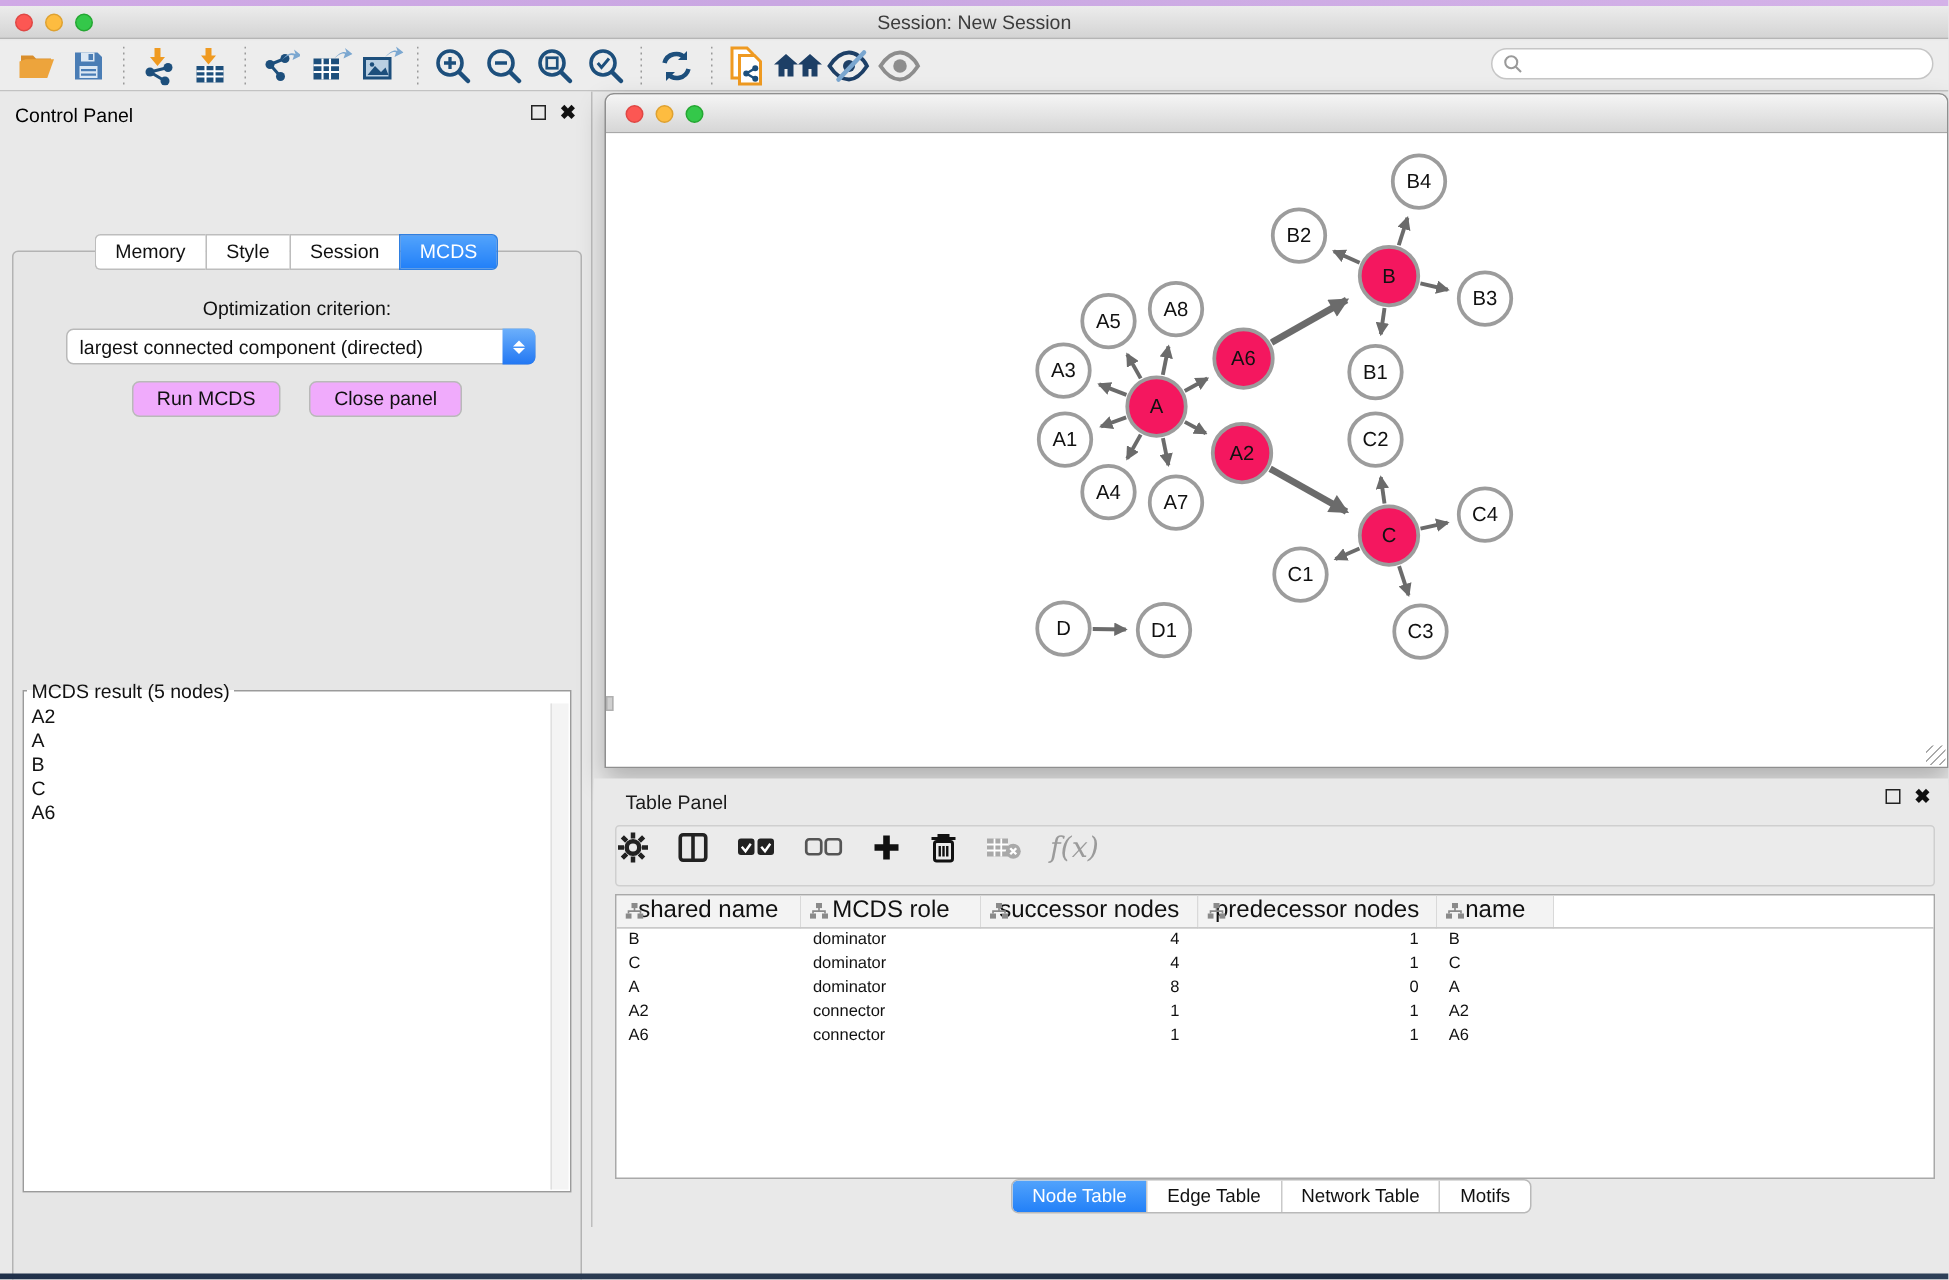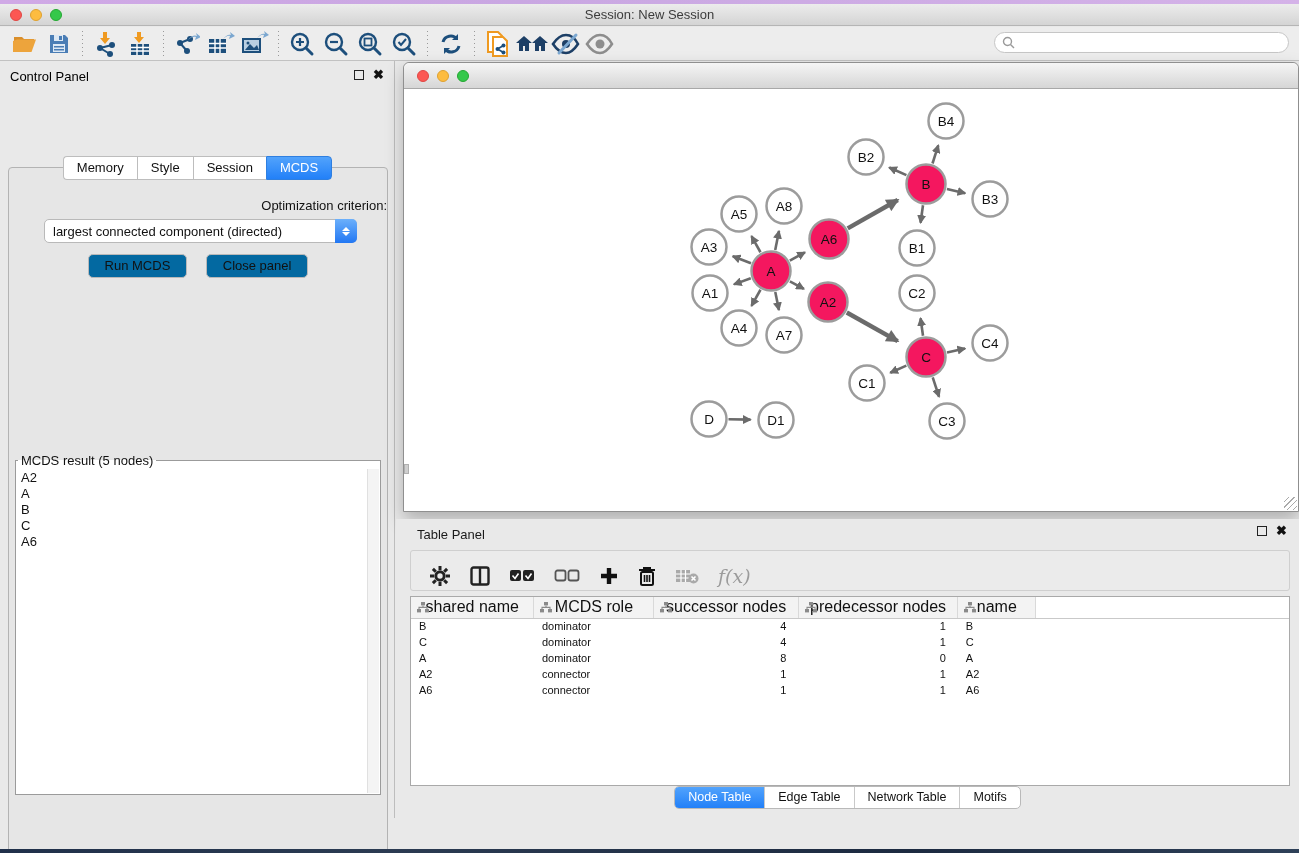--- a/index.html
+++ b/index.html
@@ -40,32 +40,32 @@
   .float-icon { position:absolute; width:10px; height:10px; border:1.5px solid #222; top:9px; }
   .close-x { position:absolute; top:7px; font-size:13px; font-weight:bold; color:#111; line-height:13px; }
   .cp-tabs { position:absolute; left:0; top:95px; width:395px; height:22px; text-align:center; z-index:3; }
   .tab { display:inline-block; padding:3px 13px 4px; font-size:13px; background:#fff;
     border:1px solid #bdbdbd; border-right:none; color:#111; cursor:default; }
   .tab:first-child { border-radius:4px 0 0 4px; }
   .tab:last-child { border-radius:0 4px 4px 0; border-right:1px solid #bdbdbd; }
   .tab.active { background:linear-gradient(#52a3fc,#2280f8); color:#fff; border-color:#2f7fe0; }
   .cp-pane { position:absolute; left:8px; top:106px; width:380px; height:700px;
     border:1px solid #b3b3b3; border-radius:4px; background:#e6e6e6; }
-  .opt-label { position:absolute; left:0; width:100%; top:30px; text-align:right; font-size:13px; color:#111; }
+  .opt-label { position:absolute; left:0; width:100%; top:30px; text-align:center; font-size:13px; color:#111; }
   .select { position:absolute; left:35px; top:51px; width:313px; height:24px; background:#fff;
     border:1px solid #b9b9b9; border-radius:5px; font-size:13px; color:#111;
     display:flex; align-items:center; padding-left:8px; }
   .select .stepper { position:absolute; right:-1px; top:-1px; width:22px; height:24px;
     background:linear-gradient(#6cb0fb,#2277f3); border-radius:0 5px 5px 0;
     display:flex; flex-direction:column; align-items:center; justify-content:center; gap:1px; }
   .chev { width:0; height:0; border-left:4px solid transparent; border-right:4px solid transparent; }
   .chev.up { border-bottom:4px solid #fff; }
   .chev.down { border-top:4px solid #fff; }
   .cp-buttons { position:absolute; left:0; top:86px; width:100%; text-align:center; }
-  .btn { display:inline-block; padding:3px 16px 4px; background:#0369a1; border:1px solid #b9b9b9;
+  .btn { display:inline-block; padding:3px 16px 4px; background:#f0abfc; border:1px solid #b9b9b9;
     border-radius:5px; font-size:13px; color:#111; margin:0 7px; }
   .mcds-fieldset { position:absolute; left:6px; top:285px; width:366px; height:342px;
     border:1px solid #9b9b9b; background:#fff; }
   .mcds-fieldset legend { font-size:13px; color:#111; margin-left:2px; padding:0 3px; }
   .mcds-list { position:absolute; left:2px; top:2px; right:14px; bottom:2px; overflow:hidden; }
   .mcds-item { font-size:13px; color:#111; line-height:16px; padding-left:3px; }
   .mcds-scroll { position:absolute; right:1px; top:1px; bottom:1px; width:12px;
     background:#f4f4f4; border-left:1px solid #e0e0e0; }
 
   
@@ -79,21 +79,21 @@
   .net-canvas { position:absolute; left:0; top:26px; width:894px; height:422px; background:#fff; overflow:hidden; }
   .resize-grip { position:absolute; right:1px; bottom:1px; width:13px; height:13px;
     background:repeating-linear-gradient(135deg, transparent 0 3px, #aaa 3px 4px); }
   .edge-grip { position:absolute; left:0px; top:375px; width:5px; height:10px; background:#cfcfcf; border:1px solid #b0b0b0; }
 
   
   .table-panel { position:absolute; left:396px; top:519px; width:903px; height:299px; background:#e9e9e9; }
   .tp-head-title { position:absolute; left:21px; top:8px; font-size:13px; color:#1a1a1a; }
   .tp-toolbar { position:absolute; left:14px; right:9px; top:31px; height:41px;
     background:#ebebeb; border:1px solid #cfcfcf; border-radius:3px;
-    display:flex; align-items:flex-end; gap:19px; padding-left:18px; }
+    display:flex; align-items:flex-start; gap:19px; }
   .tp-tool { display:flex; align-items:center; justify-content:center; height:28px; }
   .fx { font-family:"DejaVu Serif", serif; font-style:italic; font-size:19px; color:#9b9b9b; }
   .data-table { position:absolute; left:14px; right:9px; top:77px; height:190px;
     background:#fff; border:1px solid #a9a9a9; overflow:hidden; }
   table { border-collapse:collapse; table-layout:fixed; }
   th { height:21px; background:#f3f3f3; border-bottom:1px solid #c9c9c9; border-right:1px solid #d9d9d9;
     font-size:16px; font-weight:normal; color:#111; text-align:center; position:relative; white-space:nowrap; }
   th .tree-ico { position:absolute; left:6px; top:5px; }
   td { height:16px; font-size:11px; color:#111; padding:0 12px 0 8px; white-space:nowrap; }
   td.num { text-align:right; }

